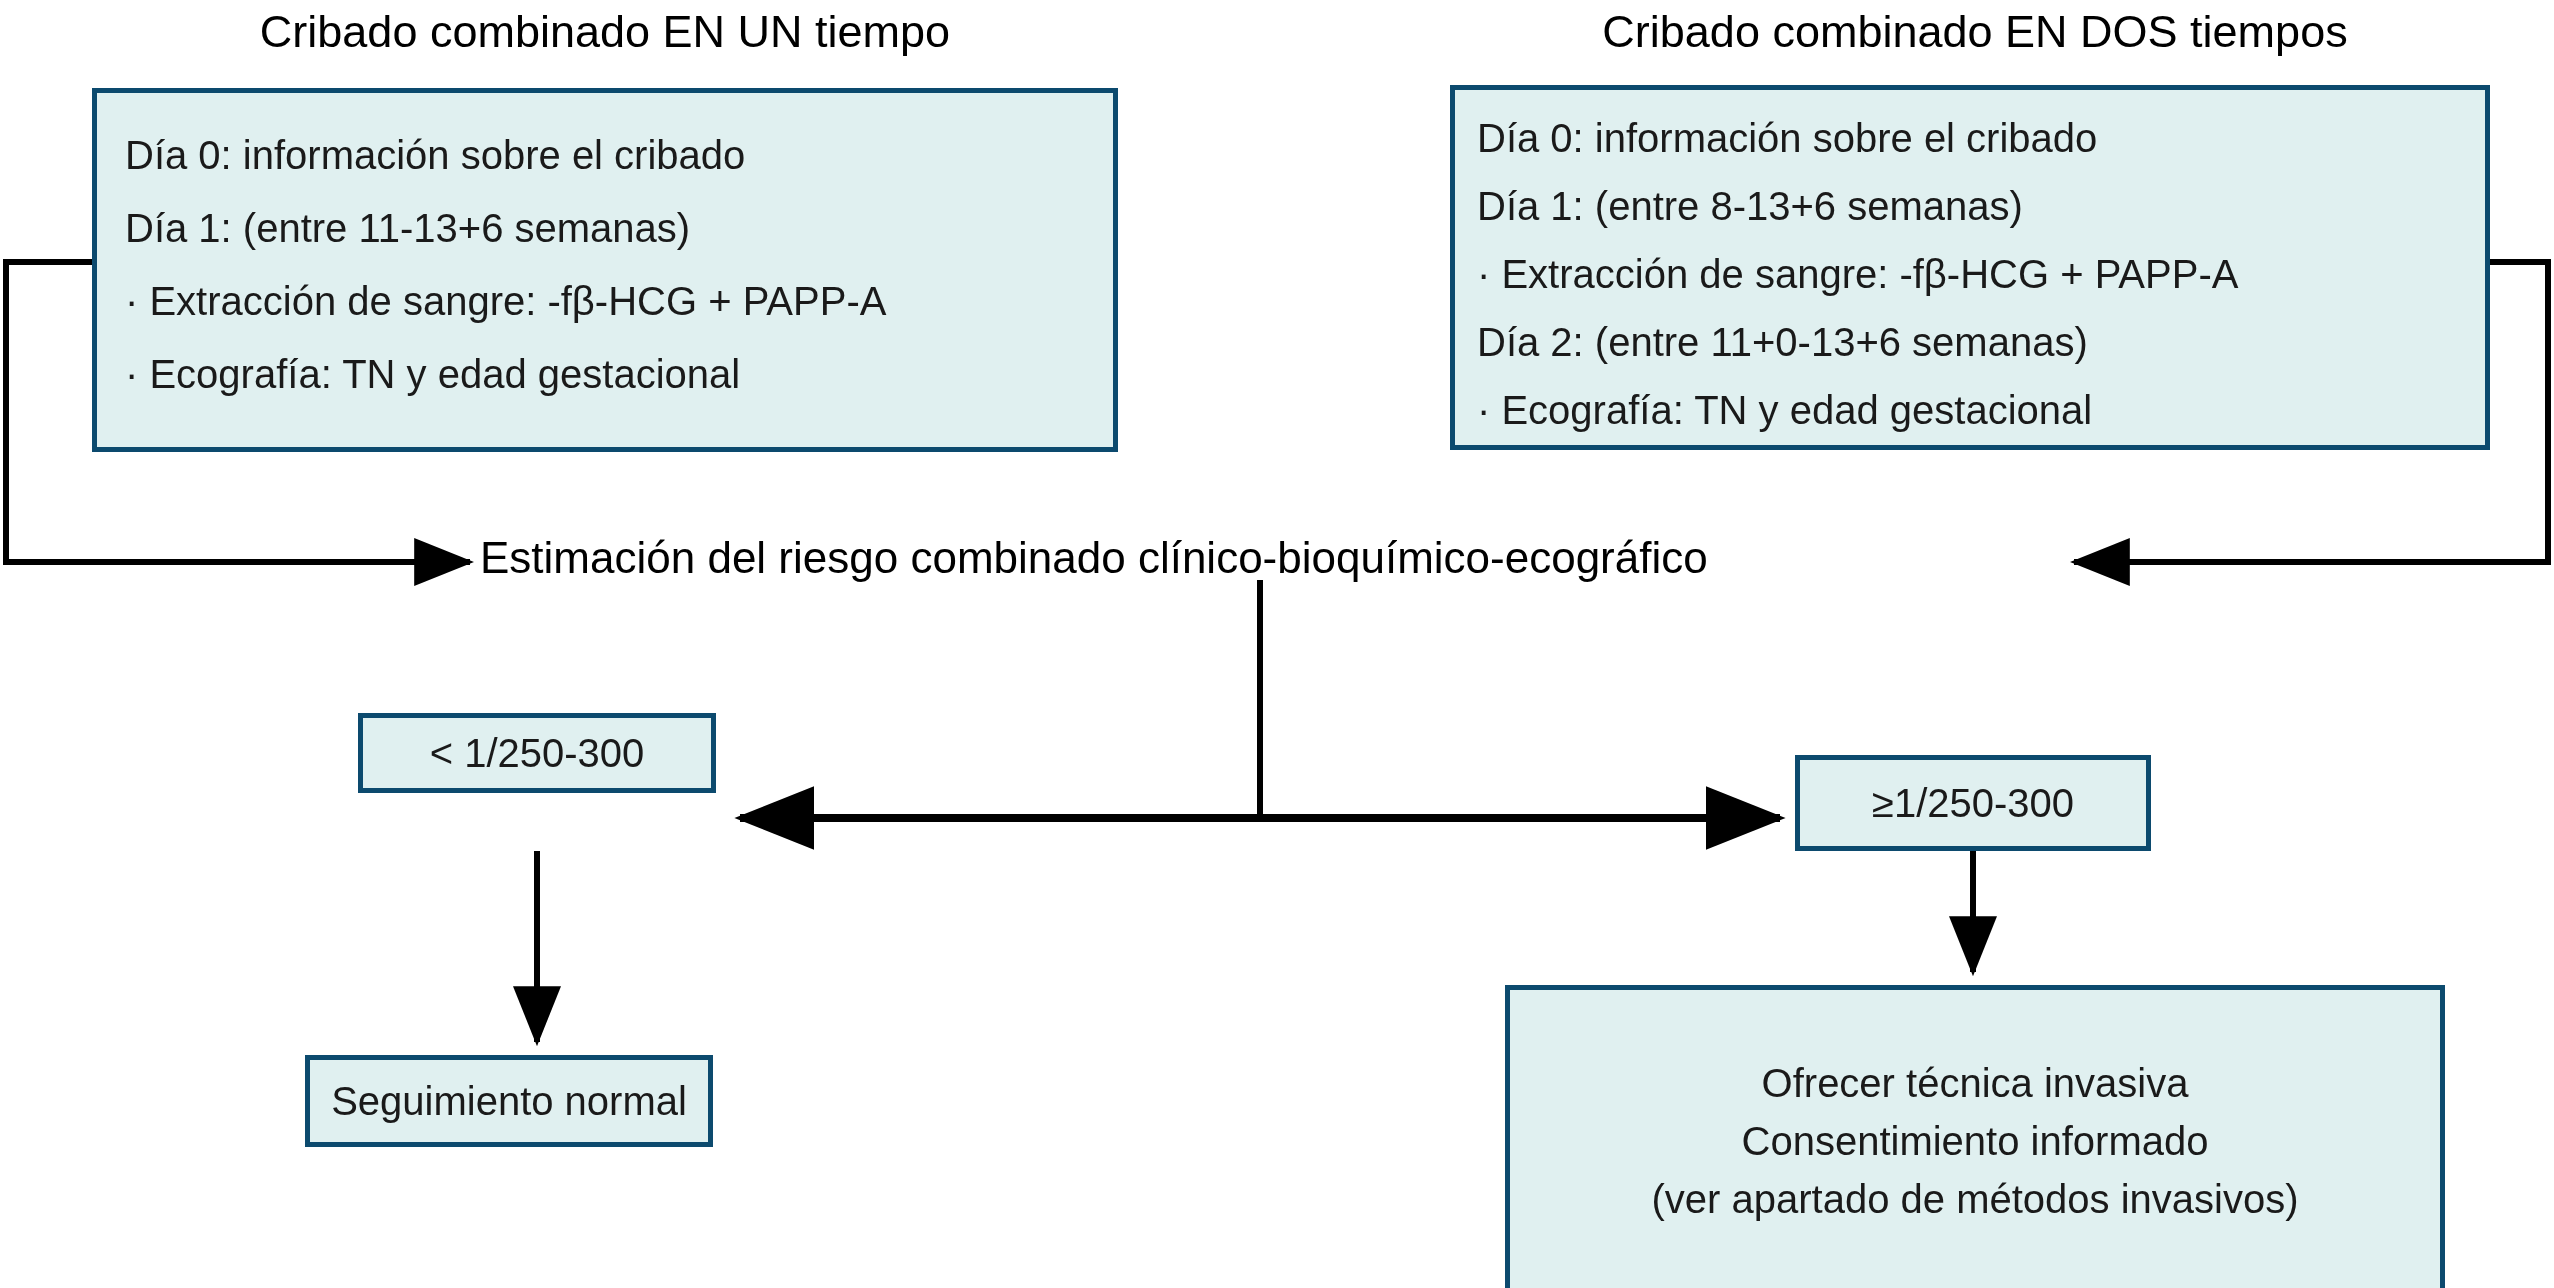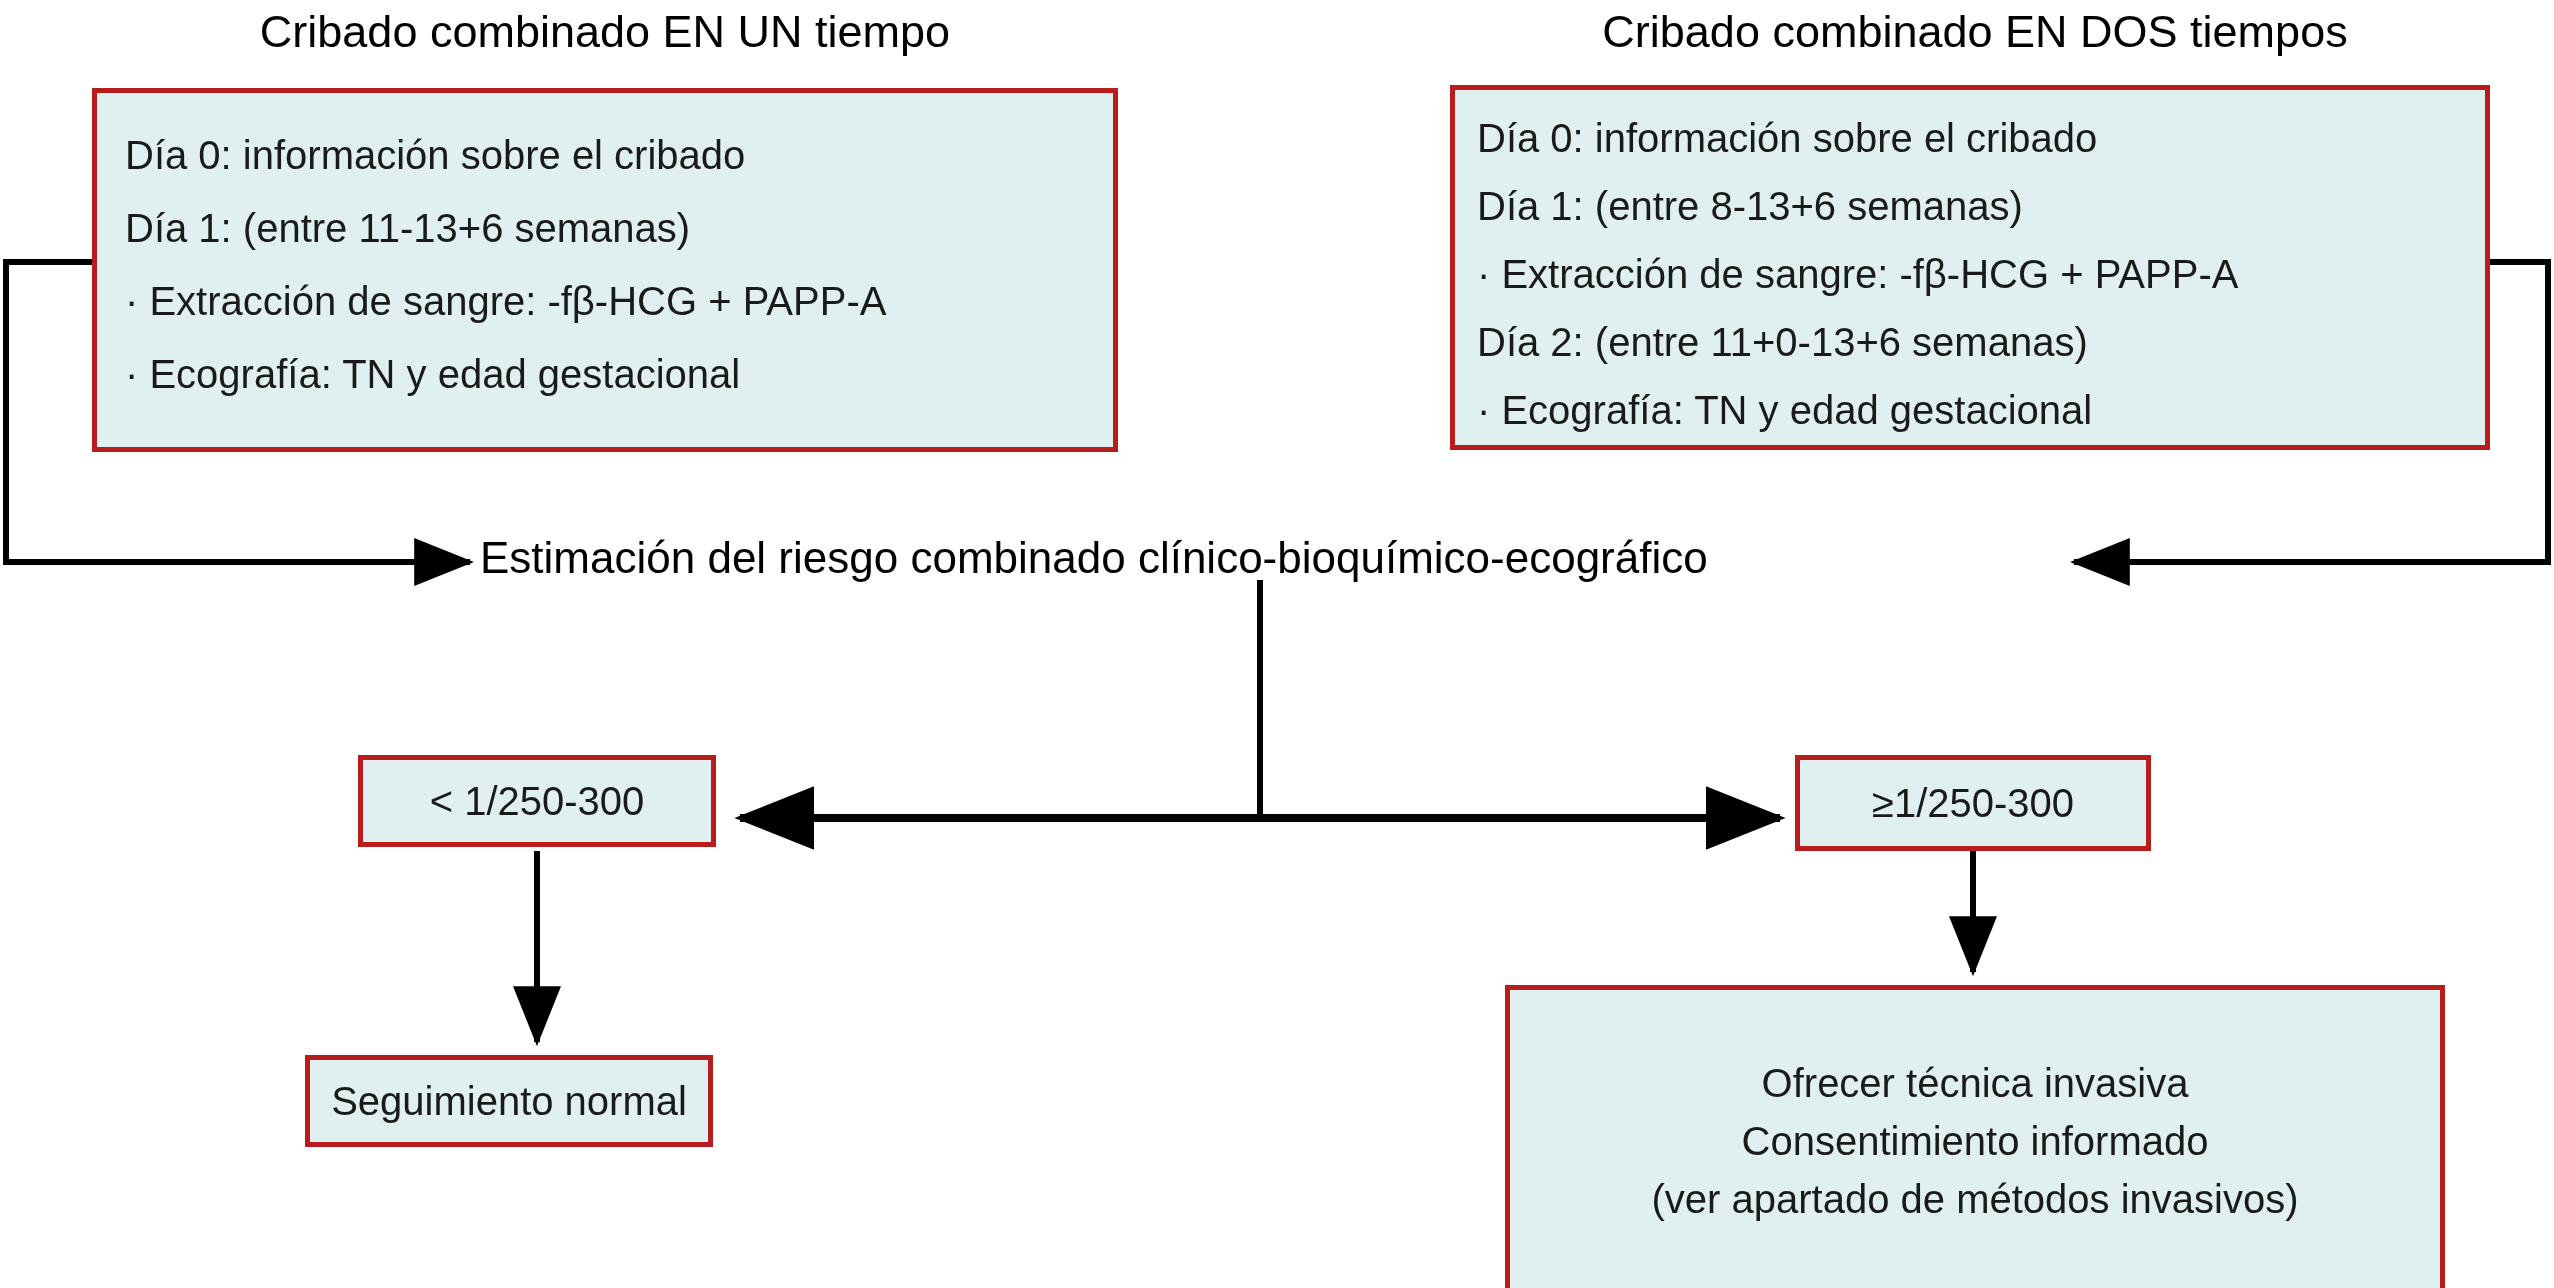--- a/index.html
+++ b/index.html
@@ -34,21 +34,21 @@
     color: #000000;
   }
   #title-left  { left: 0px;    top: 6px;  width: 1210px; }
   #title-right { left: 1345px; top: 6px;  width: 1260px; }
 
   
   .flow-box {
     position: absolute;
     box-sizing: border-box;
     background: #e0f0f0;
-    border: 5px solid #b91c1c;
+    border: 5px solid #0c4a6e;
   }
   .flow-box .line {
     display: block;
     white-space: nowrap;
     color: #1a1a1a;
   }
 
   
   #box-one-step {
     left: 92px; top: 88px;
@@ -69,21 +69,21 @@
     line-height: 68px;
   }
 
   
   .threshold-box {
     display: flex;
     align-items: center;
     justify-content: center;
   }
   .threshold-box .line { font-size: 40px; }
-  #box-low-risk  { left: 358px;  top: 755px; width: 358px; height: 92px; }
+  #box-low-risk  { left: 358px;  top: 713px; width: 358px; height: 80px; }
   #box-high-risk { left: 1795px; top: 755px; width: 356px; height: 96px; }
 
   
   #box-normal-followup {
     left: 305px; top: 1055px;
     width: 408px; height: 92px;
     display: flex; align-items: center; justify-content: center;
   }
   #box-normal-followup .line { font-size: 40px; }
 

